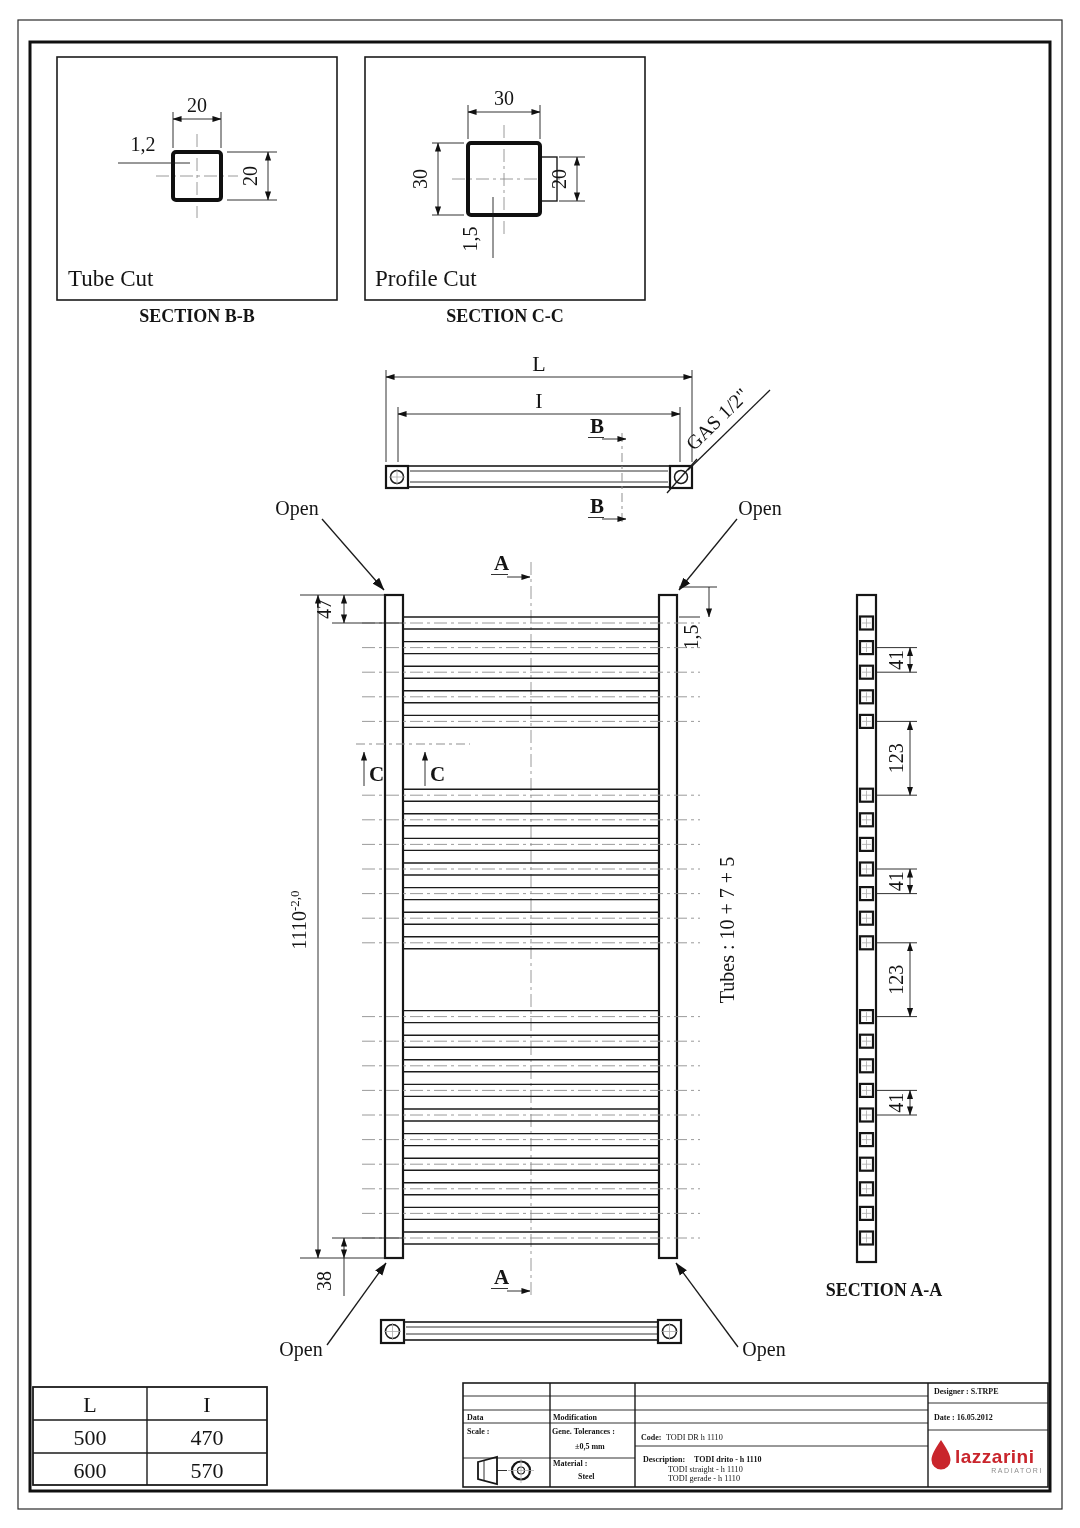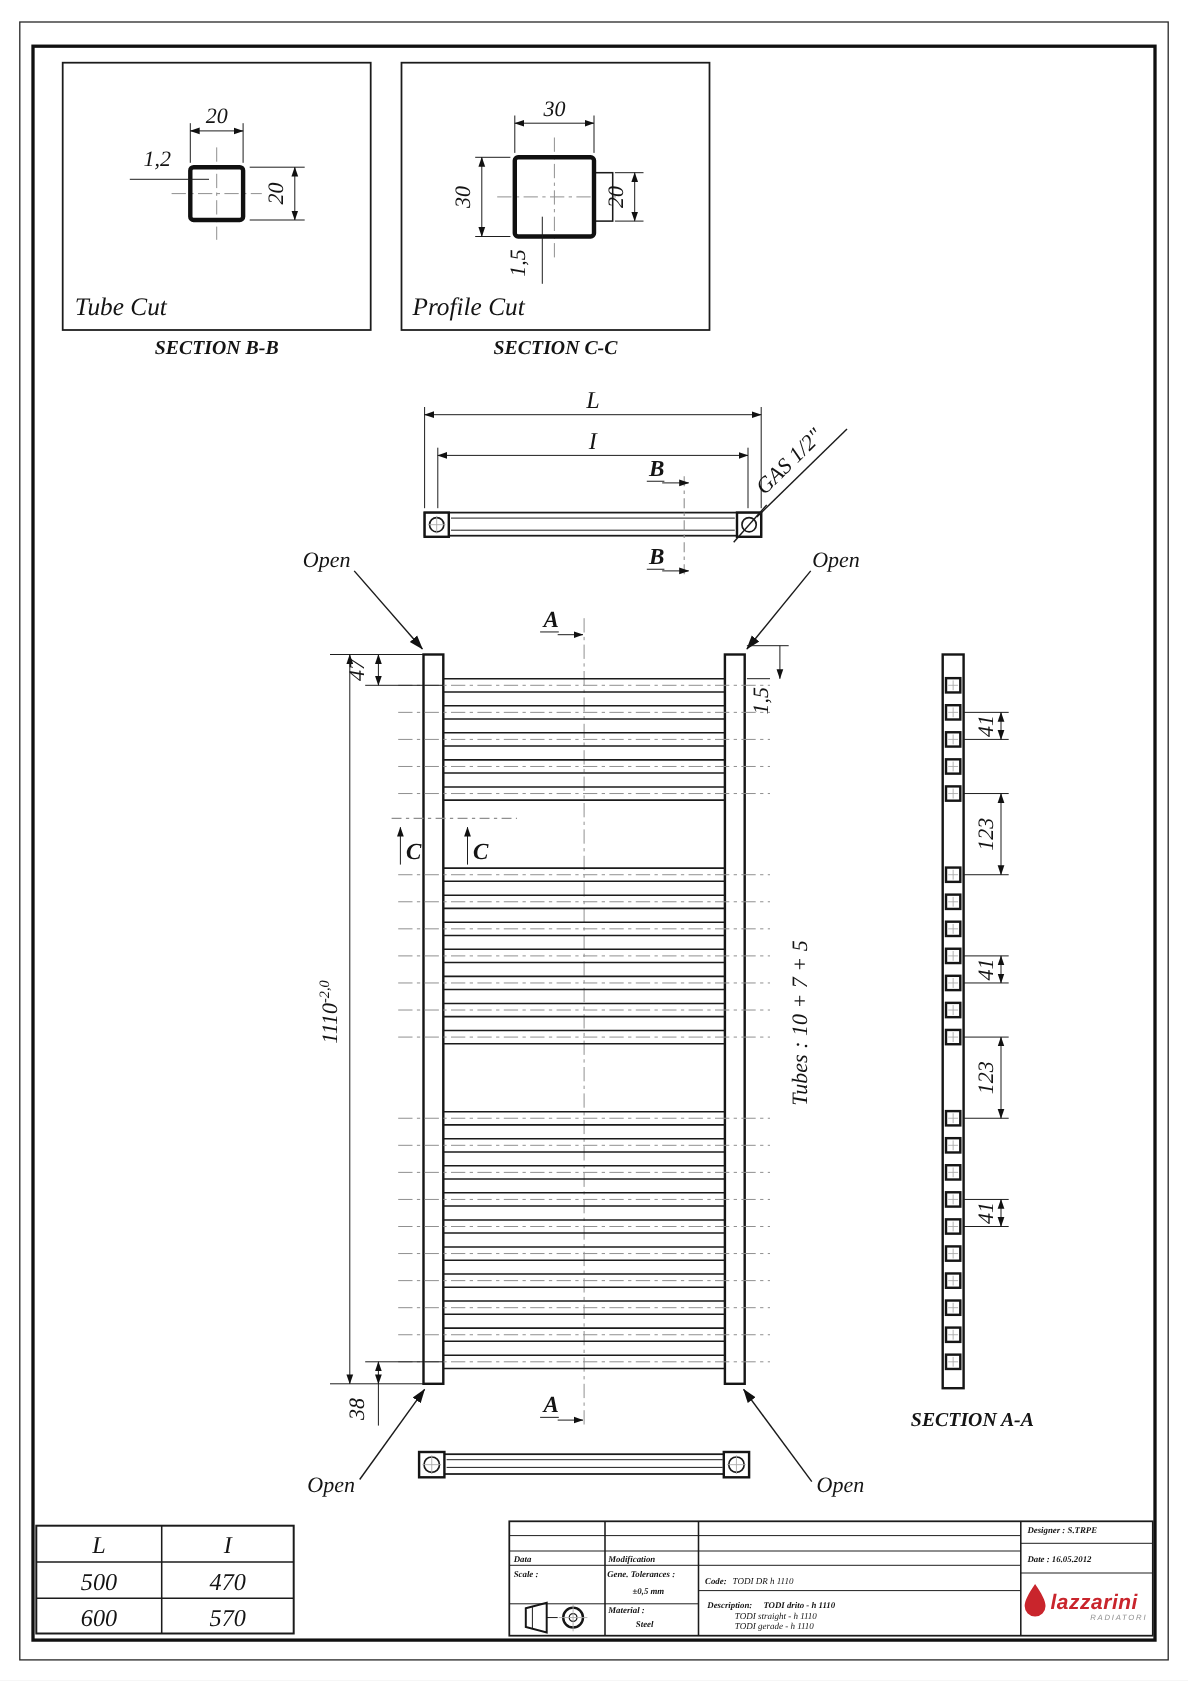--- a/index.html
+++ b/index.html
@@ -1,16 +1,16 @@
 <!DOCTYPE html>
 <html><head>
 <meta charset="utf-8">
 <style>
   html,body{margin:0;padding:0;background:#e8e8e8;}
-  #page{width:1080px;height:1528px;background:#ffffff;position:relative;margin:0 auto;font-style:italic;}
+  #page{width:1080px;height:1528px;background:#ffffff;position:relative;margin:0 auto;}
   svg{display:block;}
   svg text{font-family:"Liberation Serif","DejaVu Serif",serif;fill:#141414;}
   .ln{stroke:#1b1b1b;stroke-width:1.4;}
   .ext{stroke:#1b1b1b;stroke-width:.9;}
   .dim{stroke:#1b1b1b;stroke-width:.9;}
   .cl{stroke:#8f8f8f;stroke-width:.9;stroke-dasharray:13 4 3 4;}
   .cld{stroke:#8f8f8f;stroke-width:1;stroke-dasharray:9 4 3 4;}
   .box{fill:none;stroke:#1b1b1b;stroke-width:1.6;}
   .thick{fill:none;stroke:#101010;stroke-width:4;}
   .col{fill:#fff;stroke:#161616;stroke-width:2.2;}

